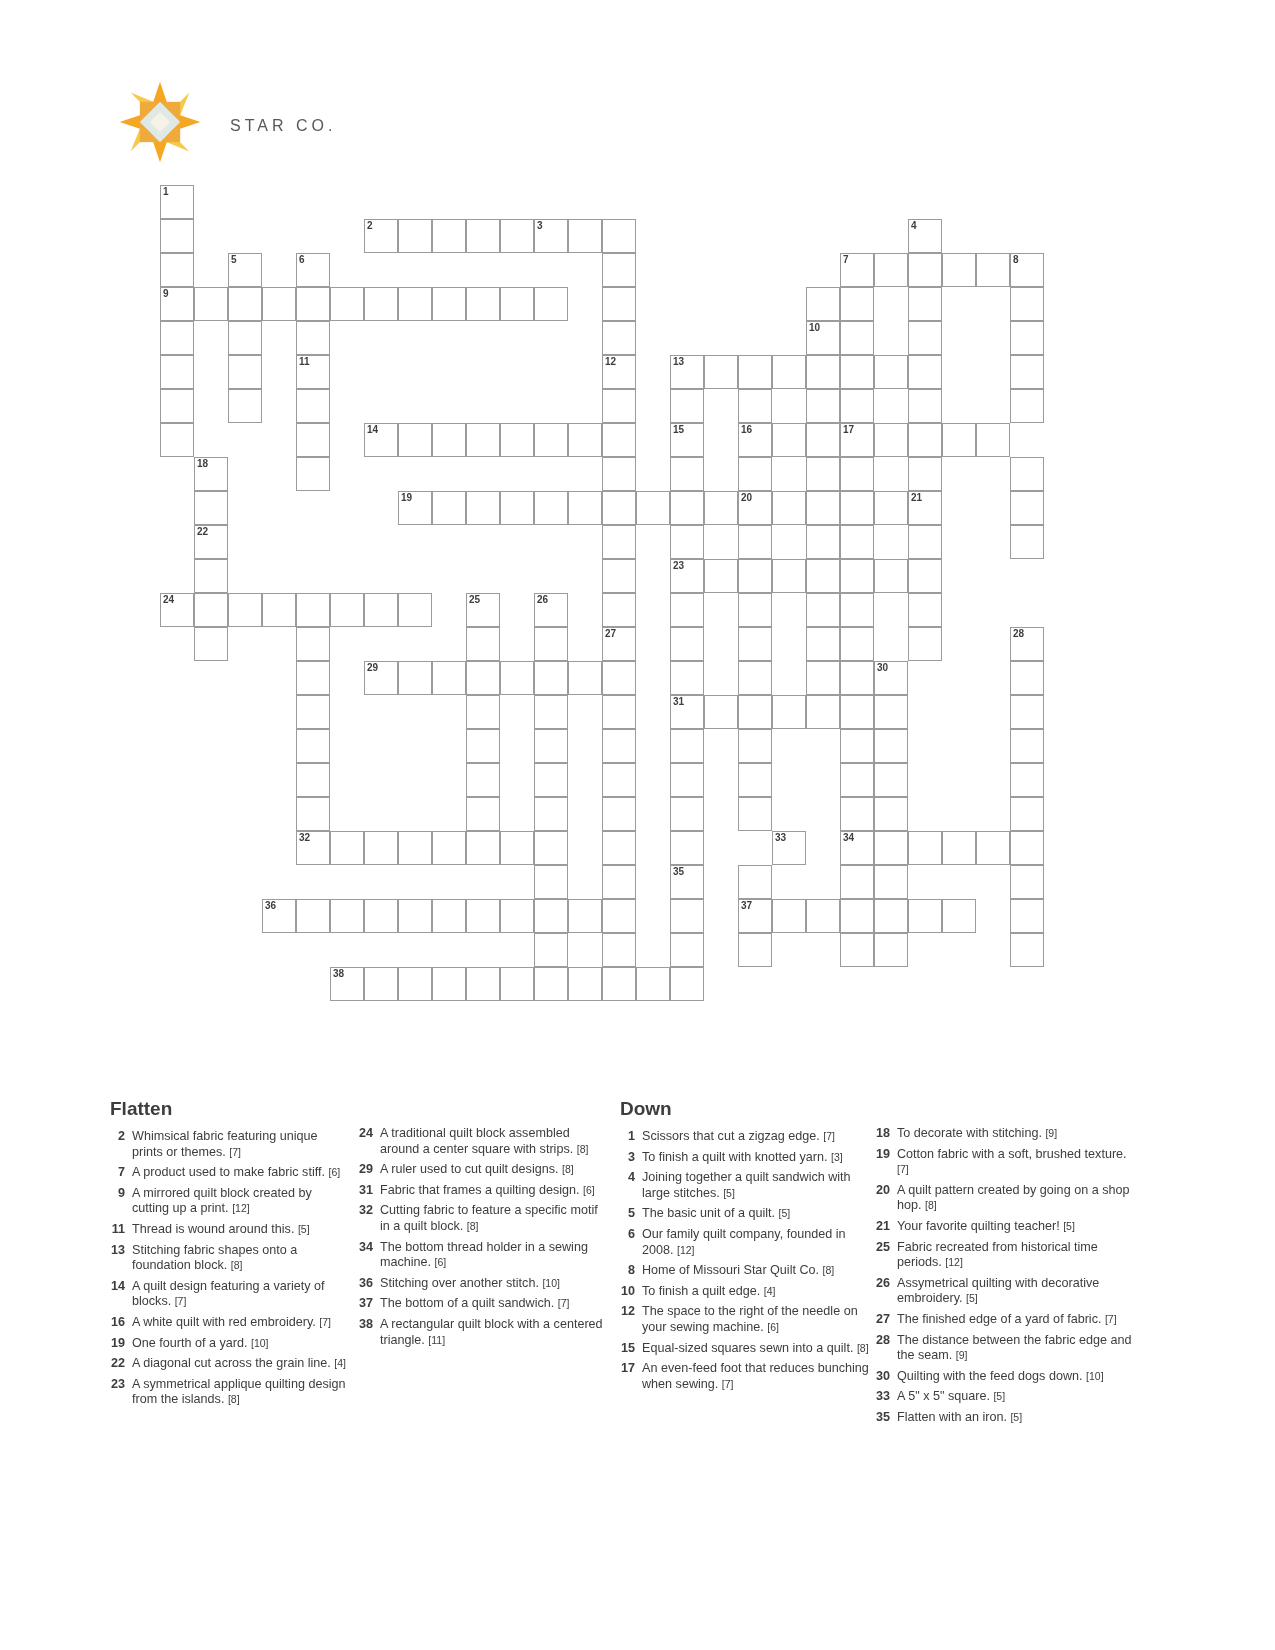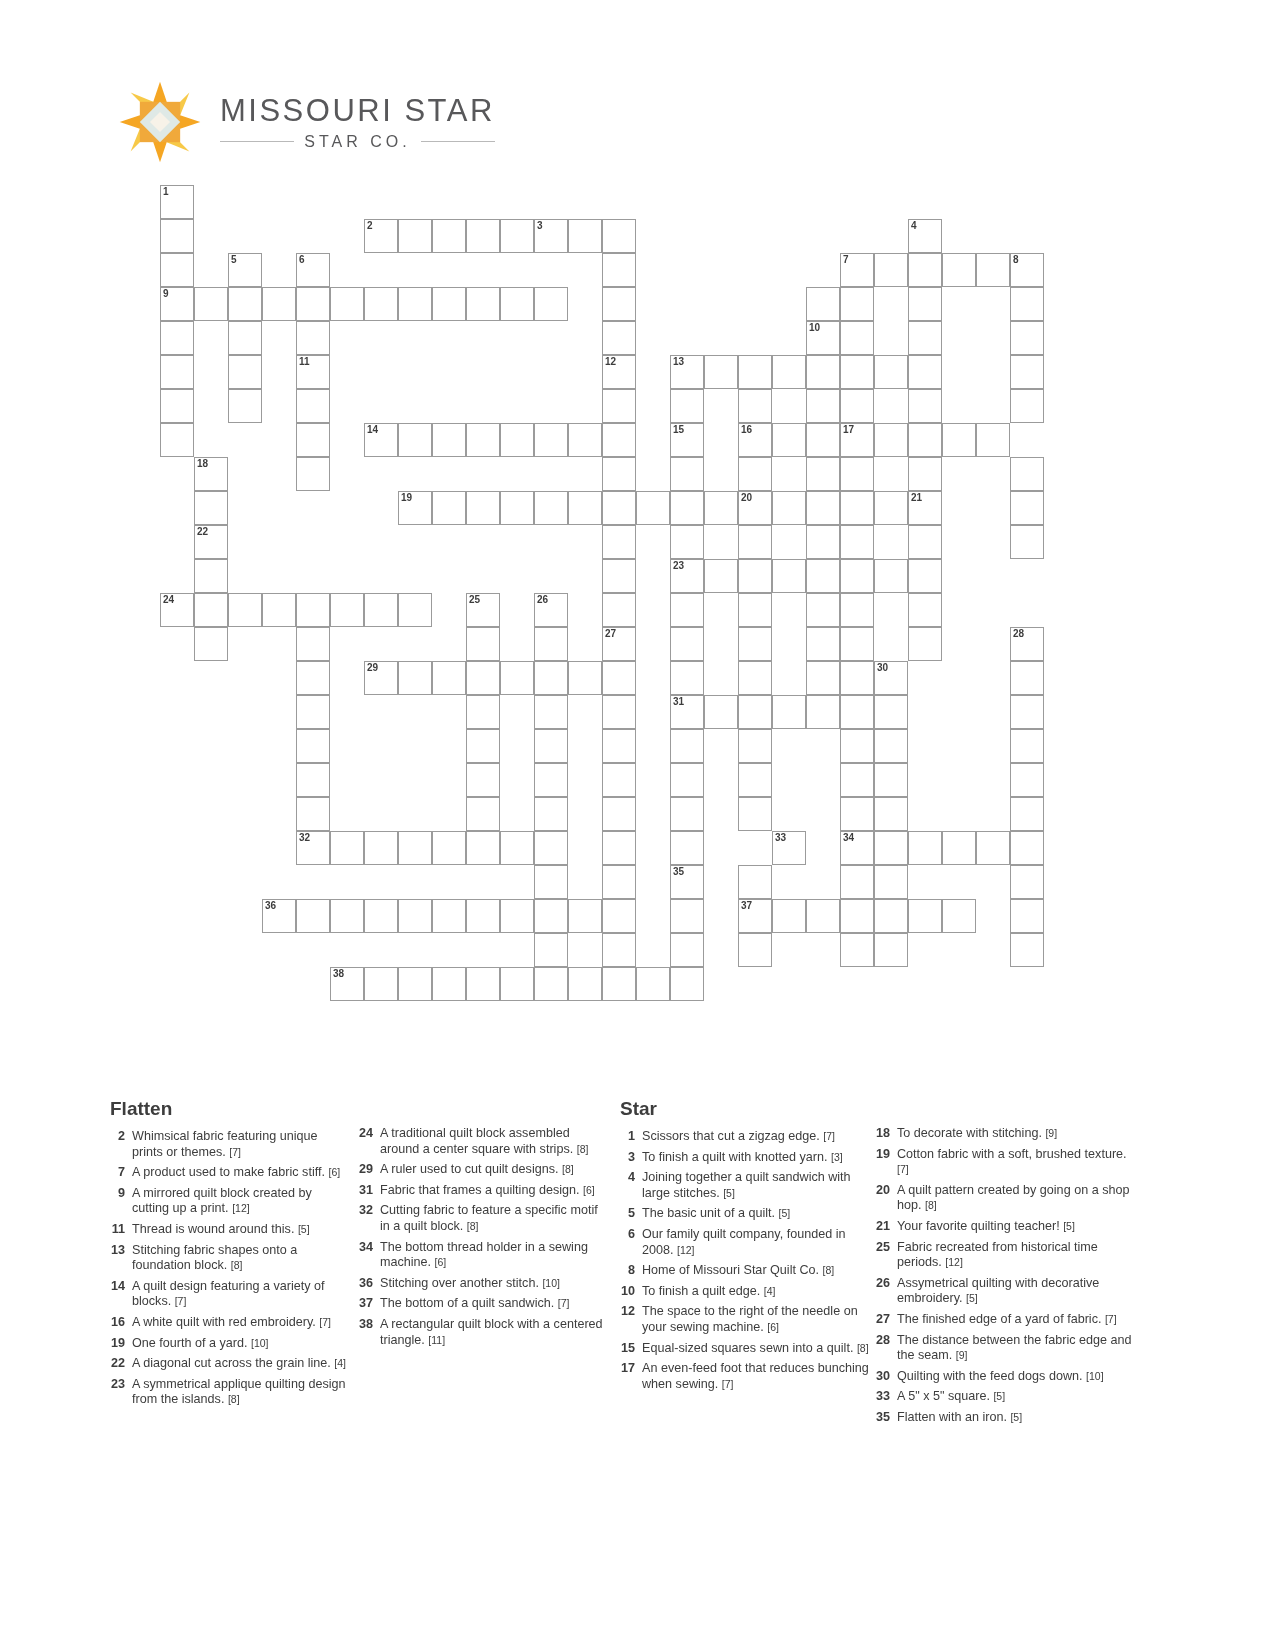--- a/index.html
+++ b/index.html
@@ -162,21 +162,20 @@
           <polygon points="85,15 74,42 66,34 74,26" fill="#f7c948"></polygon>
           <polygon points="85,85 58,74 66,66 74,74" fill="#f7c948"></polygon>
           <polygon points="15,85 26,58 34,66 26,74" fill="#f7c948"></polygon>
           <polygon points="15,15 42,26 34,34 26,26" fill="#f7c948"></polygon>
           <rect x="26" y="26" width="48" height="48" fill="#f0a93b"></rect>
           <polygon points="50,26 74,50 50,74 26,50" fill="#dfe9e6"></polygon>
           <polygon points="50,38 62,50 50,62 38,50" fill="#f7f2e8"></polygon>
         </svg>
       </div>
       <div class="logo-text">
-        <div class="logo-main">MISSOURI STAR</div>
         <div class="logo-sub-row">
           <span class="logo-rule"></span>
           <span class="logo-sub">STAR CO.</span>
           <span class="logo-rule"></span>
         </div>
       </div>
     </div>
   </div>
 
   <div class="grid" id="grid">
@@ -613,21 +612,21 @@
             <span class="n">37</span>
             <span class="t">The bottom of a quilt sandwich. <span class="len">[7]</span></span>
           </li>
           <li class="clue">
             <span class="n">38</span>
             <span class="t">A rectangular quilt block with a centered triangle. <span class="len">[11]</span></span>
           </li>
         </ul>
     </div>
     <div class="col col-c">
-      <div class="clue-heading">Star</div>
+      <div class="clue-heading">Down</div>
       <ul class="clue-list" id="down1">
           <li class="clue">
             <span class="n">1</span>
             <span class="t">Scissors that cut a zigzag edge. <span class="len">[7]</span></span>
           </li>
           <li class="clue">
             <span class="n">3</span>
             <span class="t">To finish a quilt with knotted yarn. <span class="len">[3]</span></span>
           </li>
           <li class="clue">

